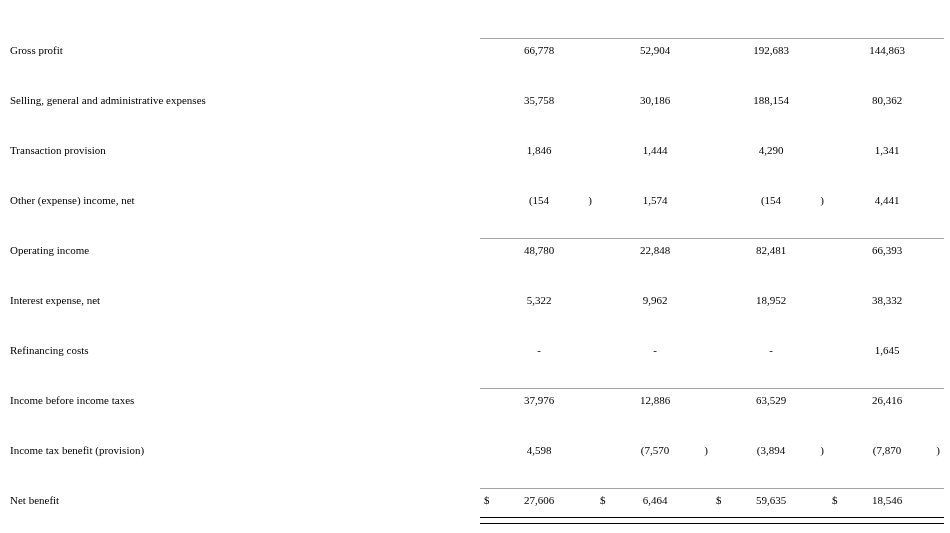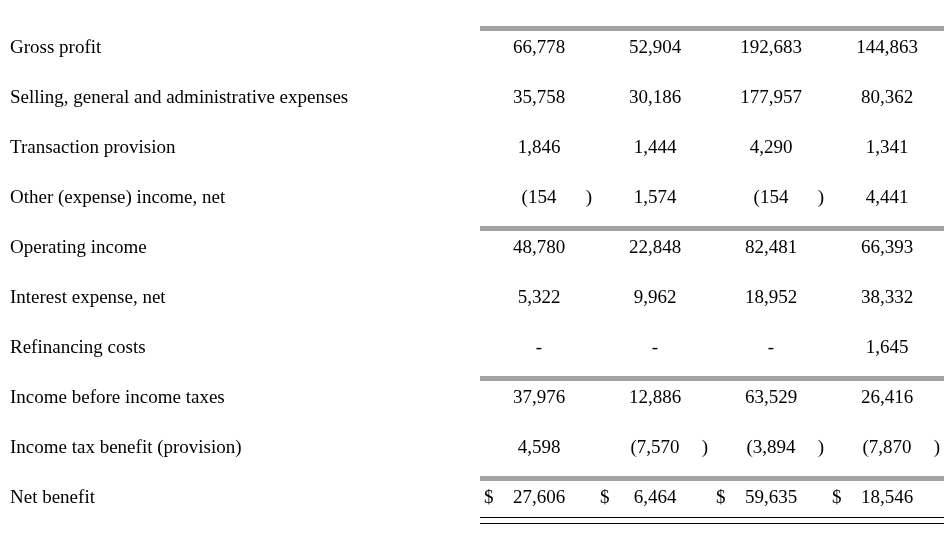--- a/index.html
+++ b/index.html
@@ -22,21 +22,21 @@
   table.fin {
     border-collapse: collapse;
     width: 934px;
     margin-left: 10px;
     margin-top: 6px;
     table-layout: fixed;
   }
   table.fin td {
     padding: 0;
     vertical-align: bottom;
-    font-size: 19px;
+    font-size: 11px;
     line-height: 1;
   }
   .label-cell {
     width: 470px;
     padding-left: 6px;
     padding-bottom: 6px;
     white-space: nowrap;
   }
   .num-cell {
     width: 116px;
@@ -65,21 +65,21 @@
     display: inline-block;
     width: 12px;
     text-align: right;
     flex: 0 0 auto;
   }
   tr.row { height: 50px; }
   tr.row td { height: 50px; }
 
   
   td.rule-top > .num-inner {
-    border-top: 5px solid #a3a3a3;
+    border-top: 1px solid #a3a3a3;
     padding-top: 6px;
   }
   td.rule-top-label {
     padding-top: 6px;
   }
   
   .dbl-underline {
     width: 116px;
     height: 5px;
     border-top: 1px solid #000;
@@ -139,21 +139,21 @@
         <td class="num-cell">
           <div class="num-inner">
             <span class="cur"></span>
             <span class="val">30,186</span>
             <span class="paren"></span>
           </div>
         </td>
         <td class="num-cell">
           <div class="num-inner">
             <span class="cur"></span>
-            <span class="val">177,957</span>
+            <span class="val">188,154</span>
             <span class="paren"></span>
           </div>
         </td>
         <td class="num-cell">
           <div class="num-inner">
             <span class="cur"></span>
             <span class="val">80,362</span>
             <span class="paren"></span>
           </div>
         </td>

